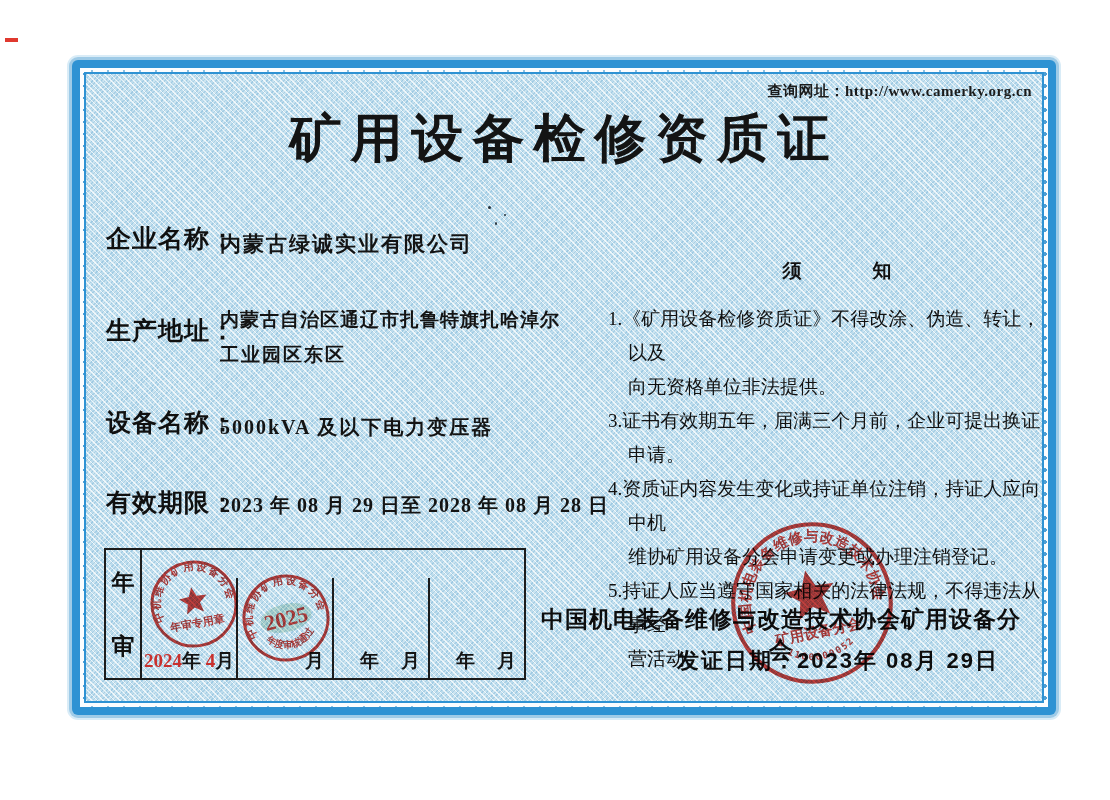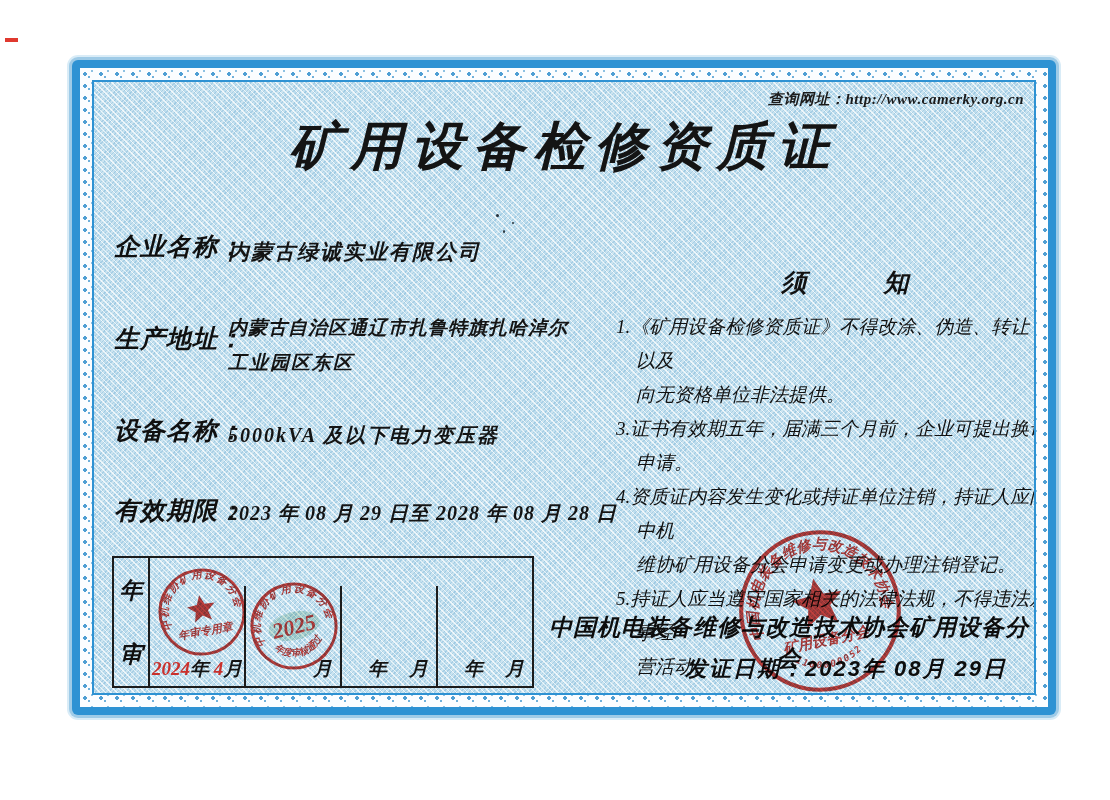--- a/index.html
+++ b/index.html
@@ -15,22 +15,21 @@
     border-radius:6px;
     padding:8px;box-sizing:border-box;
   }
   .ornament-band{
     width:100%;height:100%;box-sizing:border-box;background-color:#fbfdff;
     background-image:
       radial-gradient(circle 2px at 5px 6px, #4f9fd4 95%, transparent),
       radial-gradient(circle 1.5px at 12px 3px, #8ec1e2 95%, transparent),
       radial-gradient(circle 1px at 9px 9px, #6fb0da 95%, transparent);
     background-size:16px 12px;
-    padding:12px;
-    font-style:italic;
+    padding:4px;
   }
   .interior{
     position:relative;width:100%;height:100%;box-sizing:border-box;
     border:2px solid #2e92d3;
     background-color:#cbe4f0;
     background-image:
       repeating-linear-gradient(45deg, rgba(255,255,255,0.75) 0 1px, transparent 1px 4px),
       repeating-linear-gradient(135deg, rgba(90,160,205,0.30) 0 1px, transparent 1px 3px),
       repeating-linear-gradient(90deg, rgba(160,205,230,0.35) 0 2px, transparent 2px 5px);
     overflow:hidden;
@@ -56,21 +55,21 @@
     font-weight:bold;color:#141414;
   }
   .v-company{top:156px;font-size:21px;letter-spacing:2px;}
   .v-addr1{top:233px;font-size:19px;letter-spacing:1px;text-align:right;}
   .v-addr2{top:268px;font-size:19px;letter-spacing:2px;}
   .v-equip{top:340px;font-size:20px;letter-spacing:2px;text-align:right;}
   .v-valid{top:418px;font-size:20px;letter-spacing:1px;}
   .l-company{top:148px;} .l-addr{top:240px;} .l-equip{top:332px;} .l-valid{top:412px;}
   .notice-heading{
     position:absolute;left:520px;top:184px;width:462px;text-align:center;
-    font-family:"Liberation Serif",serif;font-size:25px;font-weight:bold;color:#111;
+    font-family:"Liberation Serif",serif;font-size:19px;font-weight:bold;color:#111;
     letter-spacing:26px;text-indent:26px;
   }
   .notice-list{
     position:absolute;left:522px;top:228px;width:438px;
     font-family:"Liberation Serif",serif;font-size:19px;color:#111;line-height:34px;
   }
   .notice-item{white-space:pre-line;padding-left:1.05em;text-indent:-1.05em;}
   .issuer-line{
     position:absolute;left:448px;top:530px;width:494px;text-align:center;
     font-size:23px;font-weight:bold;color:#0d0d0d;letter-spacing:1px;

